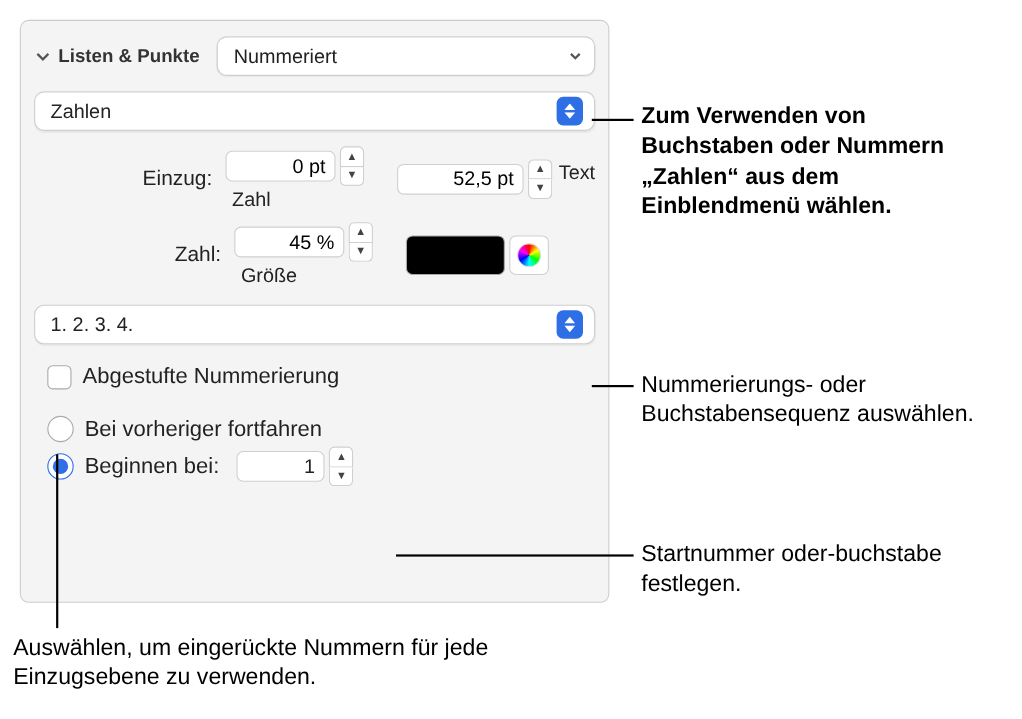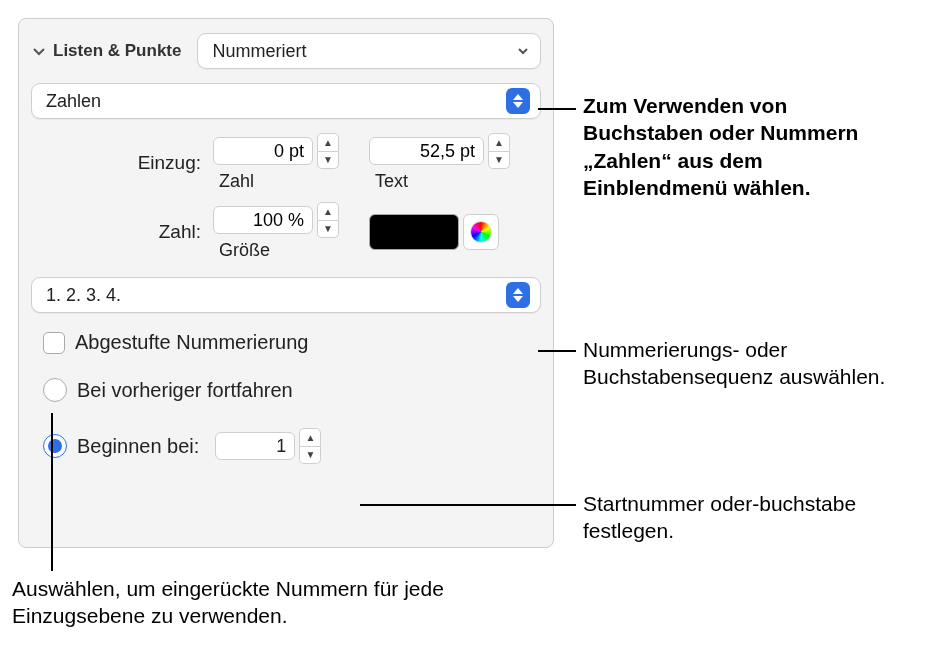--- a/index.html
+++ b/index.html
@@ -232,40 +232,40 @@
         <div class="number-input" style="width:100px;">
             <span>0 pt</span>
           </div>
         <div class="stepper">
           <button>▲</button>
           <button>▼</button>
         </div>
       </div>
       <div class="sublabel" style="align-self:flex-start; padding-left:6px; margin-top:2px;">Zahl</div>
     </div>
-    <div style="display:flex; flex-direction:column; align-items:center; margin-left:18px;">
+    <div style="display:flex; flex-direction:row; align-items:center; margin-left:18px;">
       <div class="stepper-group">
         <div class="number-input" style="width:115px;">
             <span>52,5 pt</span>
           </div>
         <div class="stepper">
           <button>▲</button>
           <button>▼</button>
         </div>
       </div>
       <div class="sublabel" style="align-self:flex-start; padding-left:6px; margin-top:2px;">Text</div>
     </div>
   </div>
 
   <div class="row" style="gap:12px; margin-top:10px;">
     <div class="label-right" style="width:170px;">Zahl:</div>
     <div style="display:flex; flex-direction:column;">
       <div class="stepper-group">
         <div class="number-input" style="width:100px;">
-            <span>100 %</span>
+            <span>45 %</span>
           </div>
         <div class="stepper">
           <button>▲</button>
           <button>▼</button>
         </div>
       </div>
       <div class="sublabel" style="align-self:flex-start; padding-left:6px; margin-top:2px;">Größe</div>
     </div>
     <div class="stepper-group" style="margin-left:18px;">
       <div class="color-well"></div>
@@ -289,21 +289,21 @@
 
   <div class="checkbox-row" style="margin-left:12px; margin-top:18px;">
     <div class="checkbox"></div>
     <span>Abgestufte Nummerierung</span>
   </div>
 
   <div class="radio-row" style="margin-left:12px; margin-top:24px;">
     <div class="radio"></div>
     <span>Bei vorheriger fortfahren</span>
   </div>
-  <div class="radio-row" style="margin-left:12px; margin-top:26px;">
+  <div class="radio-row" style="margin-left:12px; margin-top:4px;">
     <div class="radio selected"></div>
     <span>Beginnen bei:</span>
     <div class="stepper-group" style="margin-left:6px;">
       <div class="number-input" style="width:80px;">
           <span>1</span>
         </div>
       <div class="stepper">
         <button>▲</button>
         <button>▼</button>
       </div>

